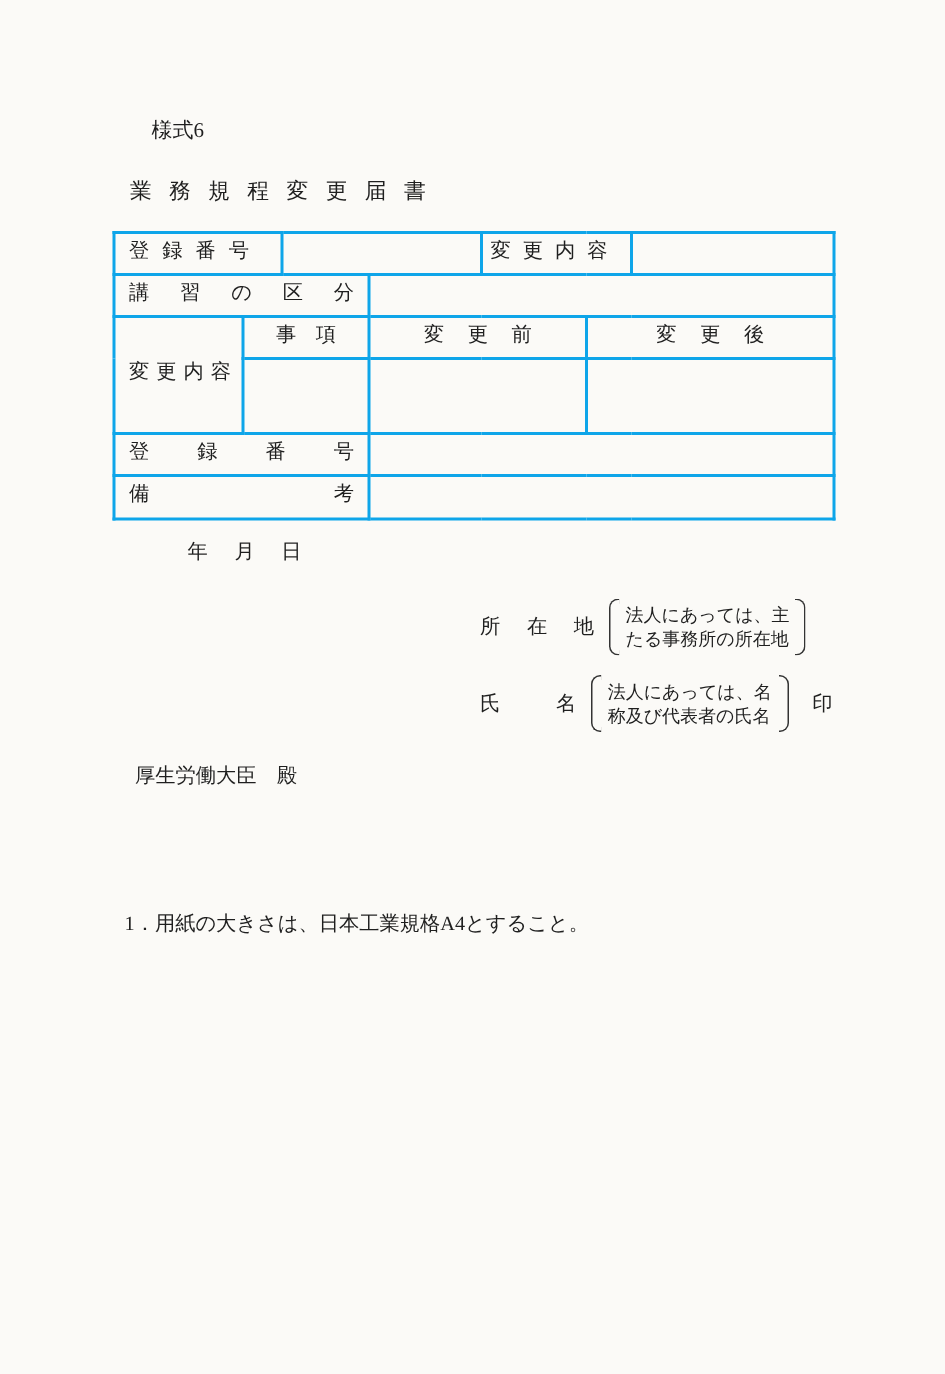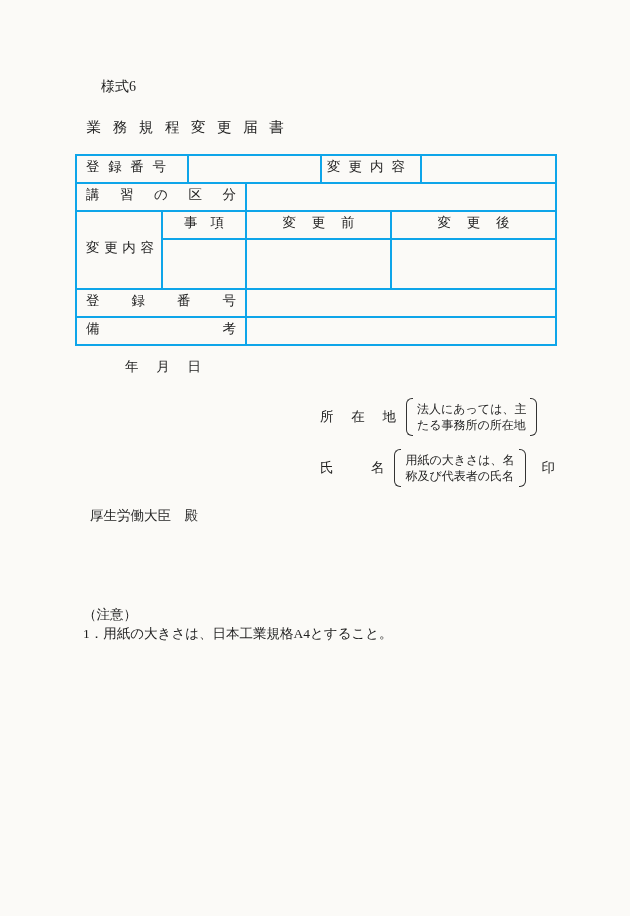--- a/index.html
+++ b/index.html
@@ -175,28 +175,27 @@
       </span>
       <span class="brk brk-r"></span>
     </span>
   </div>
 
   <div class="sign-row name-row">
     <span class="sign-label dist w76">氏名</span>
     <span class="bgroup">
       <span class="brk brk-l"></span>
       <span class="nlines">
-        <span>用紙の大きさは、名</span>
+        <span>法人にあっては、名</span>
         <span>称及び代表者の氏名</span>
       </span>
       <span class="brk brk-r"></span>
     </span>
     <span class="seal">印</span>
   </div>
 
   <div class="addressee">厚生労働大臣　殿</div>
 
   <div class="notes">
-    <div>（注意）</div>
     <div class="note-item">1．用紙の大きさは、日本工業規格A4とすること。</div>
   </div>
 
 </div>
 
 </body></html>

